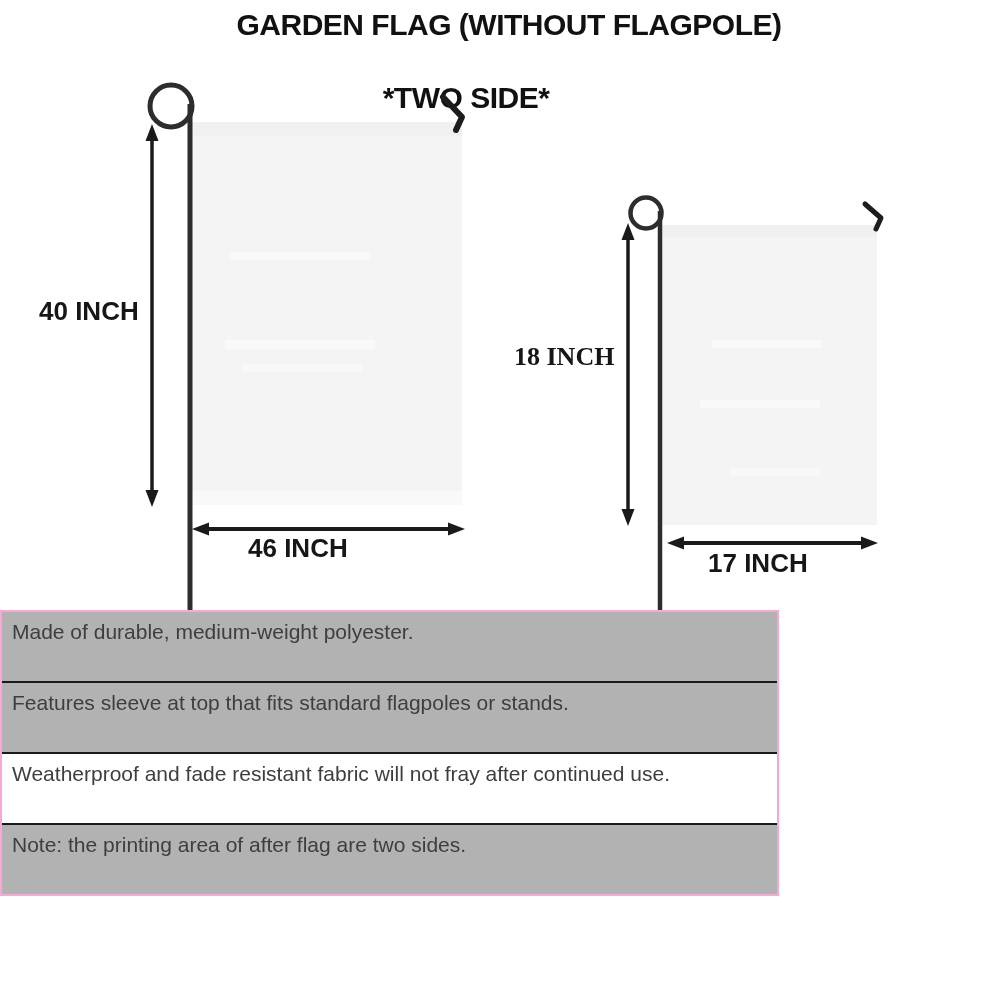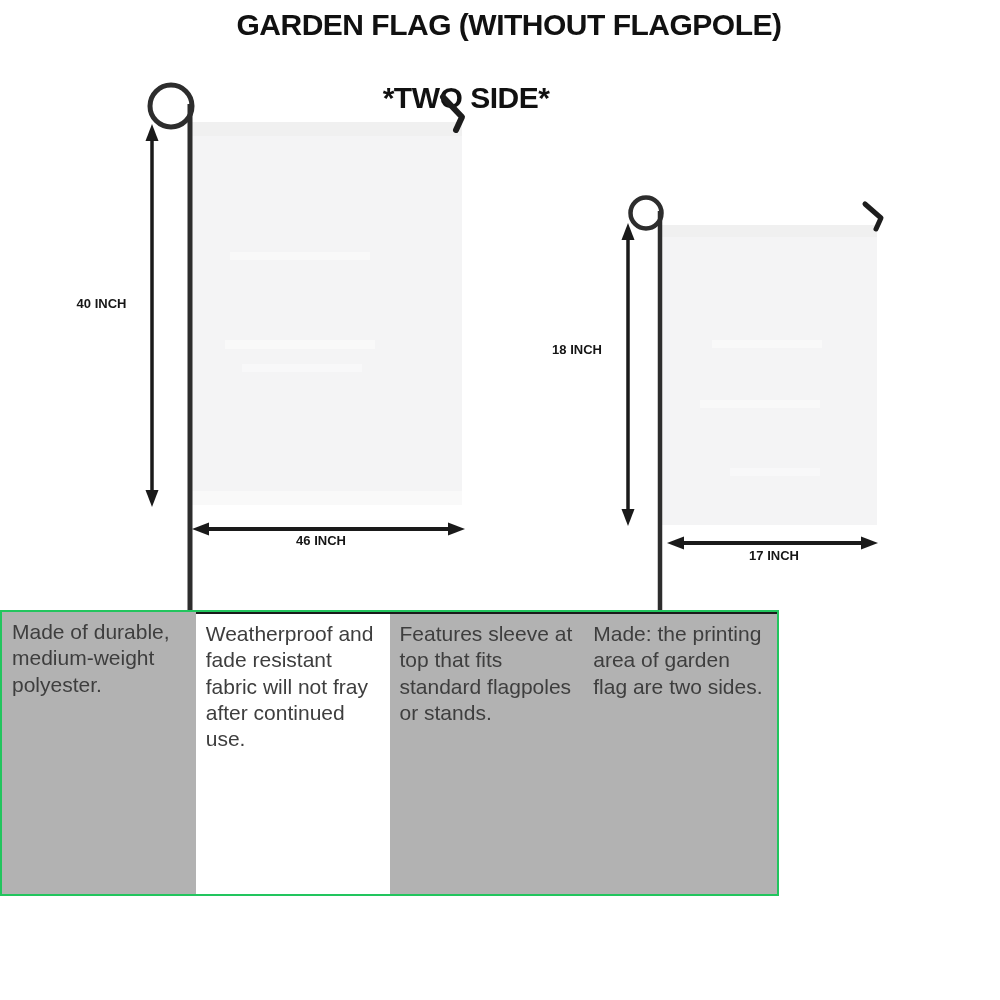--- a/index.html
+++ b/index.html
@@ -8,32 +8,32 @@
     background:#ffffff;font-family:"Liberation Sans", sans-serif;padding-left:28px;
   }
   .title-line{
     position:absolute;color:#111111;font-weight:800;
     font-size:30px;line-height:1.15;text-align:center;
     letter-spacing:-0.5px;white-space:nowrap;
   }
   .title-1{left:9px;top:8px;width:1000px;}
   .title-2{left:0px;top:45px;width:932px;margin-top:36px;}
   .dim-label{
-    position:absolute;color:#161616;font-weight:700;font-size:13px;
-    text-align:center;white-space:nowrap;letter-spacing:0px;
+    position:absolute;color:#161616;font-weight:700;font-size:26px;
+    white-space:nowrap;letter-spacing:0px;
   }
   .lbl-40{left:39px;top:296px;width:125px;}
   .lbl-28{left:248px;top:533px;width:146px;}
-  .lbl-18{left:514px;top:342px;width:126px;}
+  .lbl-18{left:514px;top:342px;width:126px;font-family:Liberation Serif, serif;}
   .lbl-12{left:708px;top:548px;width:132px;}
   .diagram-svg{position:absolute;left:0;top:0;}
   .specs{
     position:absolute;left:0;top:610px;width:779px;height:286px;
-    border:2px solid #22c55e;box-sizing:border-box;
-    display:flex;background:#ec4899;
+    border:2px solid #f9a8d4;box-sizing:border-box;
+    display:flex;flex-direction:column;background:#ec4899;
   }
   .spec-row{
     flex:1 1 0;box-sizing:border-box;padding:7px 10px 0 10px;
     font-size:21px;line-height:1.25;color:#3e3e3e;background:#ffffff;
   }
   .spec-row + .spec-row{border-top:2px solid #1a1a1a;}
   .spec-row.gray{background:#b2b2b2;}
 </style>
 </head>
 <body>
@@ -95,18 +95,18 @@
     </g>
   </svg>
 
   <div class="dim-label lbl-40">40 INCH</div>
   <div class="dim-label lbl-28">46 INCH</div>
   <div class="dim-label lbl-18">18 INCH</div>
   <div class="dim-label lbl-12">17 INCH</div>
 
   <div class="specs">
     <div class="spec-row gray">Made of durable, medium-weight polyester.</div>
+    <div class="spec-row gray">Features sleeve at top that fits standard flagpoles or stands.</div>
     <div class="spec-row">Weatherproof and fade resistant fabric will not fray after continued use.</div>
-    <div class="spec-row gray">Features sleeve at top that fits standard flagpoles or stands.</div>
-    <div class="spec-row gray">Made: the printing area of garden flag are two sides.</div>
+    <div class="spec-row gray">Note: the printing area of after flag are two sides.</div>
   </div>
 
 </div>
 
 </body></html>

